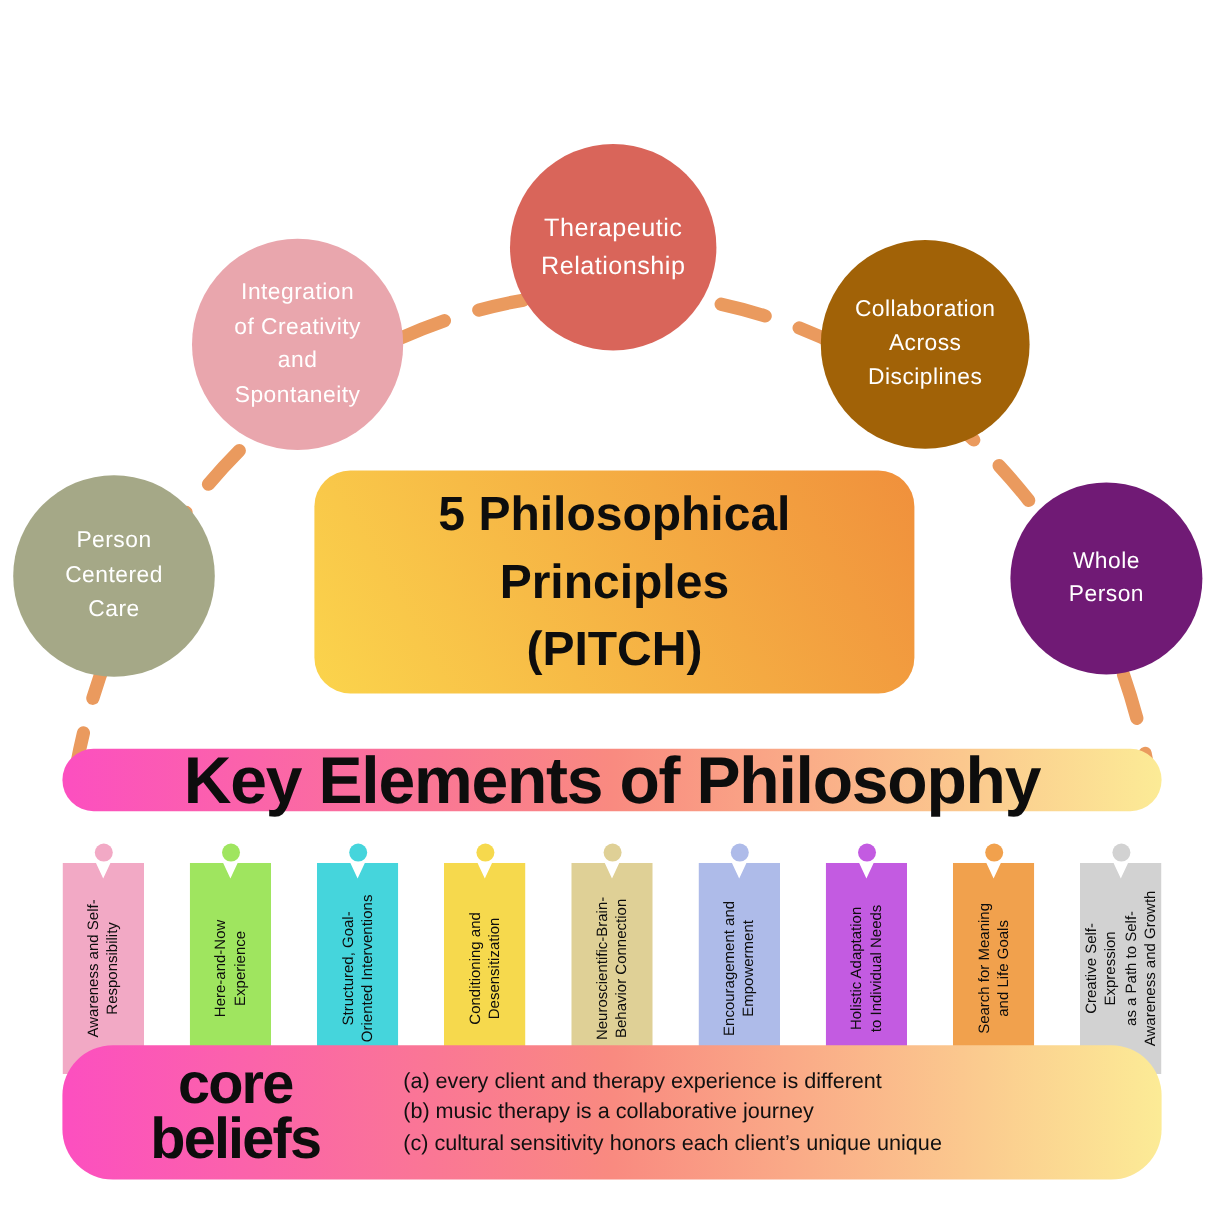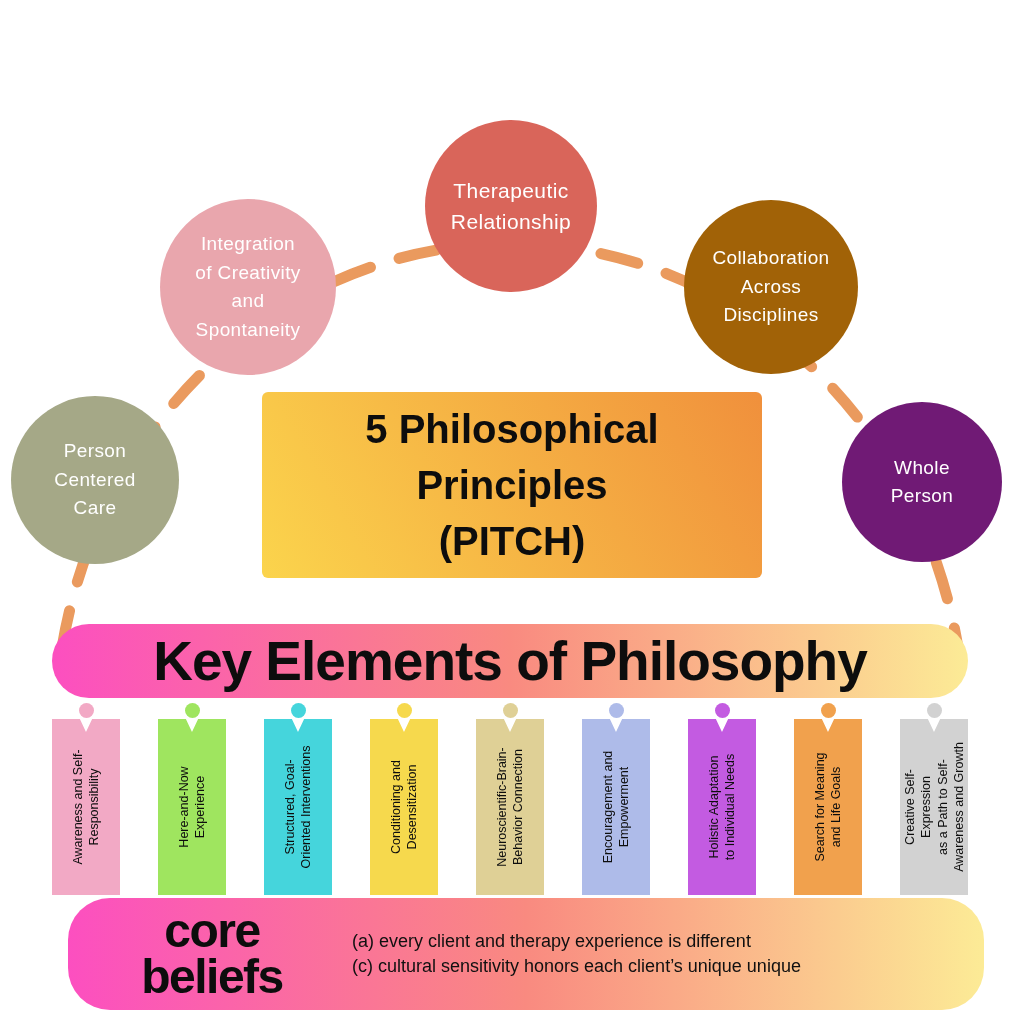--- a/index.html
+++ b/index.html
@@ -36,36 +36,36 @@
   .c-person        { left: 11px;  top: 396px; width: 168px; height: 168px; }
   .c-integration   { left: 160px; top: 199px; width: 176px; height: 176px; }
   .c-therapeutic   { left: 425px; top: 120px; width: 172px; height: 172px; }
   .c-collaboration { left: 684px; top: 200px; width: 174px; height: 174px; }
   .c-whole         { left: 842px; top: 402px; width: 160px; height: 160px; }
   .c-therapeutic .circle-label { font-size: 21px; }
 
   .center-box {
     position: absolute;
     left: 262px; top: 392px; width: 500px; height: 186px;
-    border-radius: 6px;
+    border-radius: 30px;
     background: linear-gradient(60deg, var(--center-box-gradient, #FBD44C, #F0903C));
     display: flex; align-items: center; justify-content: center;
   }
   .center-title {
     font-size: 40px;
     font-weight: 700;
     line-height: 1.4;
     text-align: center;
     color: #0d0d0d;
     white-space: pre-line;
   }
 
   .key-bar {
     position: absolute;
-    left: 52px; top: 624px; width: 916px; height: 74px;
+    left: 52px; top: 624px; width: 916px; height: 52px;
     border-radius: 37px;
     background: linear-gradient(90deg, var(--banner-gradient, #FC4FC0, #F98A80, #FCEB96));
     display: flex; align-items: center; justify-content: center;
   }
   .key-title {
     font-size: 55px;
     font-weight: 700;
     letter-spacing: -1px;
     color: #0d0d0d;
   }
@@ -89,26 +89,25 @@
     transform: translate(-50%, -50%) rotate(-90deg);
     text-align: center;
     font-size: 12.5px;
     line-height: 1.3;
     color: #0d0d0d;
     white-space: pre-line;
   }
 
   .beliefs-bar {
     position: absolute;
-    left: 52px; top: 898px; width: 916px; height: 112px;
+    left: 52px; top: 871px; width: 916px; height: 112px;
     border-radius: 42px;
     background: linear-gradient(90deg, var(--banner-gradient, #FC4FC0, #F98A80, #FCEB96));
     display: flex; align-items: center;
     padding-left: 38px;
-    margin-left: 16px;
   }
   .beliefs-title {
     width: 212px;
     font-size: 48px;
     font-weight: 700;
     letter-spacing: -1.5px;
     line-height: 0.95;
     text-align: center;
     color: #0d0d0d;
     white-space: pre-line;
@@ -245,17 +244,18 @@
       </div>
     </div>
 
   </div>
 
   <div class="beliefs-bar">
     <div class="beliefs-title">core
 beliefs</div>
     <div class="beliefs-list">
       <div class="belief-line">(a) every client and therapy experience is different</div>
+      <div class="belief-line">(b) music therapy is a collaborative journey</div>
       <div class="belief-line">(c) cultural sensitivity honors each client’s unique unique</div>
     </div>
   </div>
 
 </div>
 
 </body></html>

